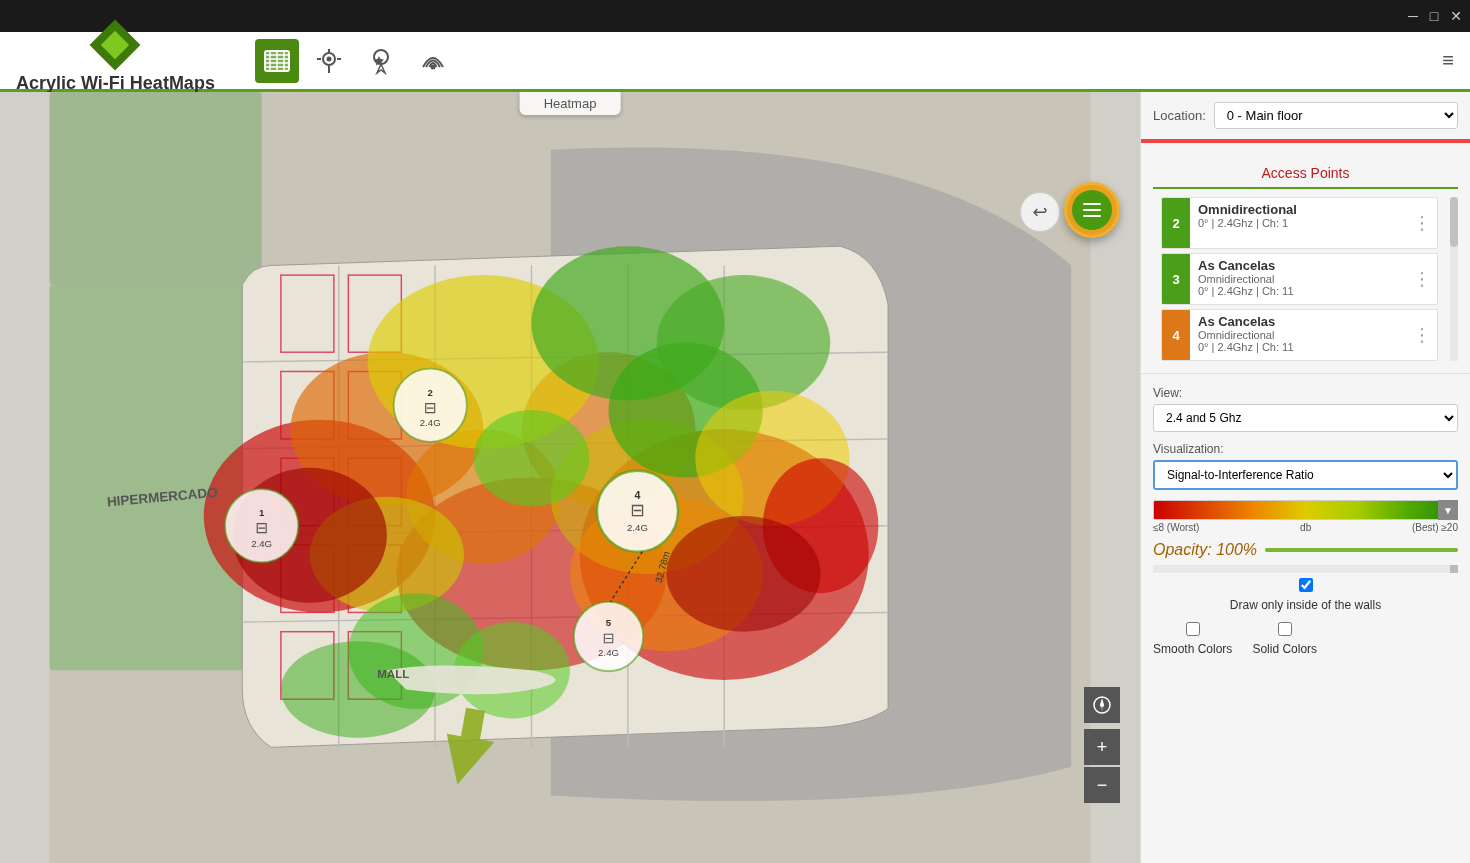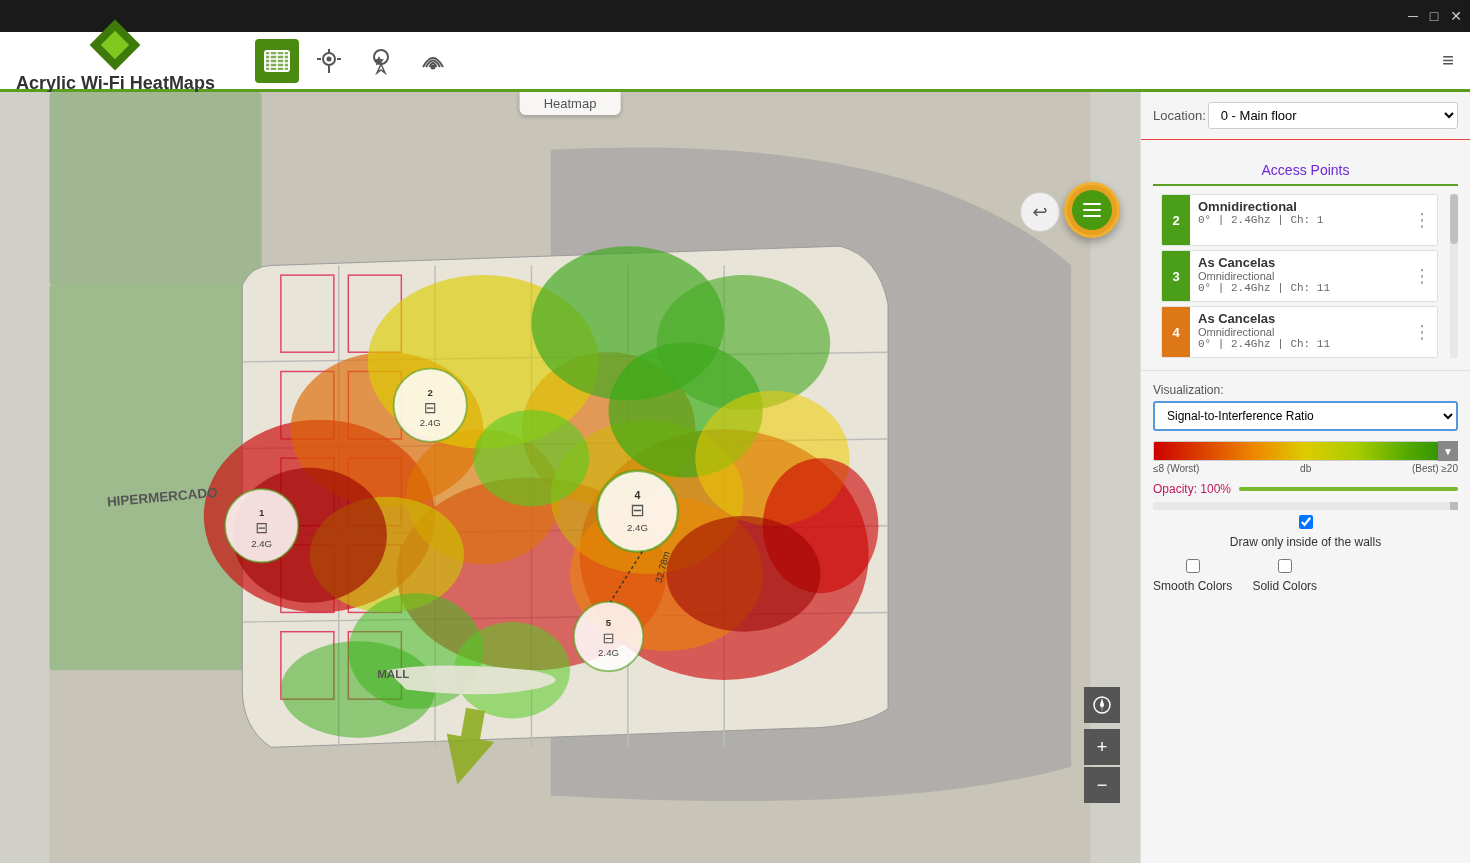--- a/index.html
+++ b/index.html
@@ -152,41 +152,41 @@
       flex-shrink: 0;
       overflow-y: auto;
     }
 
     .panel-section { padding: 12px; }
 
     
     .location-row {
       display: flex;
       align-items: center;
-      gap: 2px;
+      gap: 8px;
       padding: 10px 12px;
       background: #f5f5f5;
-      border-bottom: 1px solid #ef4444;
+      border-bottom: 4px solid #ef4444;
     }
     .location-label { font-size: 13px; color: #555; white-space: nowrap; }
     .location-select {
       flex: 1;
       padding: 4px 8px;
       border: 1px solid #ccc;
       border-radius: 3px;
       font-size: 13px;
       background: white;
       cursor: pointer;
     }
 
     
     .section-header {
       text-align: center;
       font-size: 14px;
-      color: #6d28d9;
+      color: #b91c1c;
       padding: 10px 0 6px;
       border-bottom: 1px solid #e0e0e0;
       margin-bottom: 8px;
     }
     .section-header.green-line { border-bottom: 2px solid #5a9e1e; }
 
     
     .ap-list { display: flex; flex-direction: column; gap: 4px; padding: 0 8px; }
     .ap-item {
       display: flex;
@@ -194,21 +194,21 @@
       background: white;
       border: 1px solid #e0e0e0;
       border-radius: 2px;
       overflow: hidden;
       min-height: 52px;
     }
     .ap-color-bar { width: 28px; display: flex; align-items: center; justify-content: center; color: white; font-weight: bold; font-size: 13px; flex-shrink: 0; }
     .ap-info { flex: 1; padding: 4px 8px; }
     .ap-name { font-size: 13px; font-weight: 600; color: #333; }
     .ap-type { font-size: 11px; color: #666; }
-    .ap-details { font-size: 11px; color: #666; font-family: Liberation Mono, monospace; }
+    .ap-details { font-size: 11px; color: #666; }
     .ap-more { display: flex; align-items: center; padding: 0 6px; color: #999; cursor: pointer; font-size: 18px; }
 
     
     .heatmap-options { padding: 12px; border-top: 1px solid #e0e0e0; }
     .options-header {
       text-align: center;
       font-size: 14px;
       color: #888;
       padding-bottom: 8px;
       border-bottom: 2px solid #5a9e1e;
@@ -234,21 +234,21 @@
       height: 20px;
       background: linear-gradient(to right, #cc0000, #dd4400, #ee8800, #ddcc00, #aacc00, #55aa00, #228800);
       border-radius: 2px;
       border: 1px solid #ccc;
     }
     .scale-labels { display: flex; justify-content: space-between; font-size: 10px; color: #555; margin-top: 2px; }
     .scale-dropdown { position: absolute; right: 0; top: 0; width: 20px; height: 20px; background: #888; color: white; display: flex; align-items: center; justify-content: center; font-size: 10px; cursor: pointer; }
 
     
     .opacity-row { display: flex; align-items: center; gap: 8px; margin: 6px 0; }
-    .opacity-label { font-size: 12px; color: #be185d; }
+    .opacity-label { font-size: 16px; color: #a16207; font-style: italic; }
     .opacity-track { width: 100%; height: 4px; background: #ccc; border-radius: 2px; }
 
     
     .checkbox-row { display: flex; align-items: center; gap: 6px; margin: 5px 0; flex-direction: column; }
     .checkbox-row input[type=checkbox] { width: 14px; height: 14px; cursor: pointer; }
     .checkbox-label { font-size: 12px; color: #333; }
     .checkbox-group { display: flex; gap: 20px; margin-top: 4px; }
   </style>
 </head>
 <body>
@@ -485,20 +485,24 @@
         </div>
 
         <div style="width:8px;background:#e8e8e8;position:relative;flex-shrink:0;">
           <div style="width:8px;height:50px;background:#c0c0c0;border-radius:4px;position:absolute;top:0;"></div>
         </div>
       </div>
     </div>
 
     <div class="heatmap-options">
 
+      <div class="option-row">
+        <div class="option-label">View:</div>
+        <select class="option-select"><option>2.4 and 5 Ghz</option><option>2.4 Ghz only</option><option>5 Ghz only</option></select>
+      </div>
 
       <div class="option-row">
         <div class="option-label">Visualization:</div>
         <select class="option-select blue-border"><option>Signal-to-Interference Ratio</option><option>Signal Level</option><option>Signal Quality</option></select>
       </div>
 
       <div class="color-scale-row">
         <div style="position:relative;">
           <div class="color-gradient"></div>
           <div class="scale-dropdown">▼</div>

